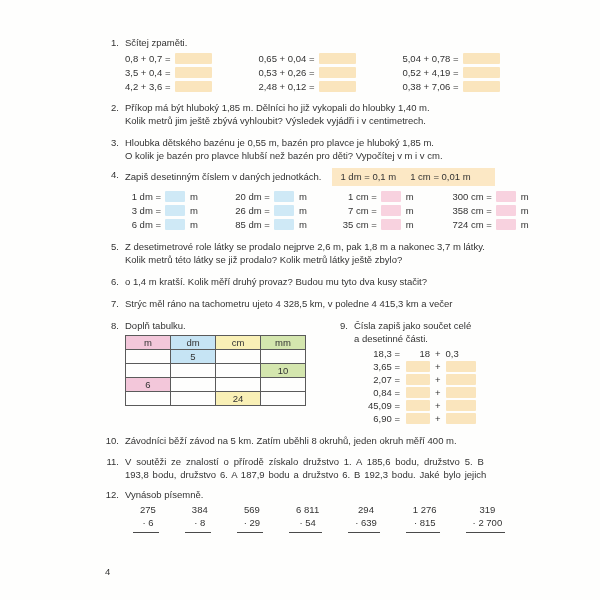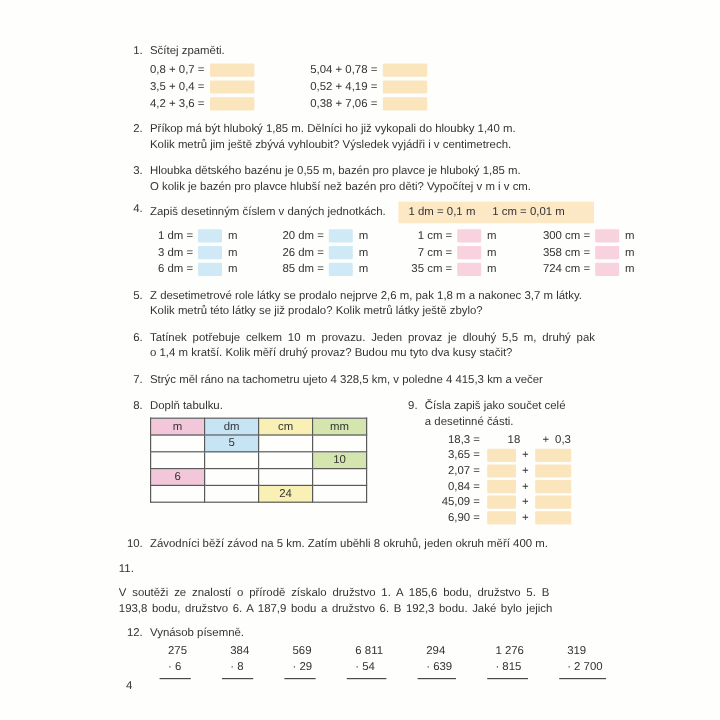--- a/index.html
+++ b/index.html
@@ -57,35 +57,35 @@
     font-weight:normal; font-size:9.5px; line-height:13px;
   }
   .f-m  { background:#f3c7da; }
   .f-dm { background:#c6e4f4; }
   .f-cm { background:#f9f0b6; }
   .f-mm { background:#d4e6ae; }
 
   .p9wrap { margin-left:22px; }
   .p9row { display:flex; align-items:center; height:13px; }
   .p9l { width:46px; text-align:right; margin-right:6px; }
-  .p9slot1 { width:24px; text-align:left;margin-left:17px; }
+  .p9slot1 { width:24px; text-align:right; }
   .p9plus { margin:0 5px; }
   .p9slot2 { width:30px; text-align:left; }
   .box-91 { width:24px; } .box-92 { width:30px; }
 
   
   .mults { display:flex; align-items:flex-end; margin-top:3px; margin-left:8px; }
-  .mcol { display:inline-block; text-align:left; border-bottom:1.2px solid #4a4a4a;
+  .mcol { display:inline-block; text-align:center; border-bottom:1.2px solid #4a4a4a;
           padding:0 3px 2px 7px; margin-right:26px; }
   .mtop { line-height:12px; }
   .mbot { line-height:14px; }
 
   .pageno { position:absolute; left:105px; top:566px; }
 
-  .mb8 { margin-bottom:8px; } .mb9 { margin-bottom:9px; } .mb7 { margin-bottom:7px;flex-direction:column; }
+  .mb8 { margin-bottom:8px; } .mb9 { margin-bottom:9px; } .mb7 { margin-bottom:7px; }
   .mb6 { margin-bottom:6px; }
   .t-mb { margin-bottom:2px; }
 </style>
 </head>
 <body>
 
 <div class="page">
 
   <div class="prob mb8">
     <span class="pnum">1.</span>
@@ -101,20 +101,34 @@
               <span class="ex">3,5 + 0,4 =</span>
               <span class="box cream box-p1"></span>
             </div>
           <div class="eqrow">
               <span class="ex">4,2 + 3,6 =</span>
               <span class="box cream box-p1"></span>
             </div>
         </div>
         <div class="col">
           <div class="eqrow">
+              <span class="ex">0,65 + 0,04 =</span>
+              <span class="box cream box-p1"></span>
+            </div>
+          <div class="eqrow">
+              <span class="ex">0,53 + 0,26 =</span>
+              <span class="box cream box-p1"></span>
+            </div>
+          <div class="eqrow">
+              <span class="ex">2,48 + 0,12 =</span>
+              <span class="box cream box-p1"></span>
+            </div>
+        </div>
+        <div class="col">
+          <div class="eqrow">
               <span class="ex">5,04 + 0,78 =</span>
               <span class="box cream box-p1"></span>
             </div>
           <div class="eqrow">
               <span class="ex">0,52 + 4,19 =</span>
               <span class="box cream box-p1"></span>
             </div>
           <div class="eqrow">
               <span class="ex">0,38 + 7,06 =</span>
               <span class="box cream box-p1"></span>
@@ -224,21 +238,20 @@
     <span class="pnum">5.</span>
     <div class="pbody">
       <div class="line">Z desetimetrové role látky se prodalo nejprve 2,6 m, pak 1,8 m a nakonec 3,7 m látky.</div>
       <div class="line">Kolik metrů této látky se již prodalo? Kolik metrů látky ještě zbylo?</div>
     </div>
   </div>
 
   <div class="prob mb9">
     <span class="pnum">6.</span>
     <div class="pbody">
-      <div class="line just1">Tatínek potřebuje celkem 10 m provazu. Jeden provaz je dlouhý 5,5 m, druhý pak</div>
       <div class="line">o 1,4 m kratší. Kolik měří druhý provaz? Budou mu tyto dva kusy stačit?</div>
     </div>
   </div>
 
   <div class="prob mb9">
     <span class="pnum">7.</span>
     <div class="pbody">
       <div class="line">Strýc měl ráno na tachometru ujeto 4 328,5 km, v poledne 4 415,3 km a večer</div>
     </div>
   </div>

